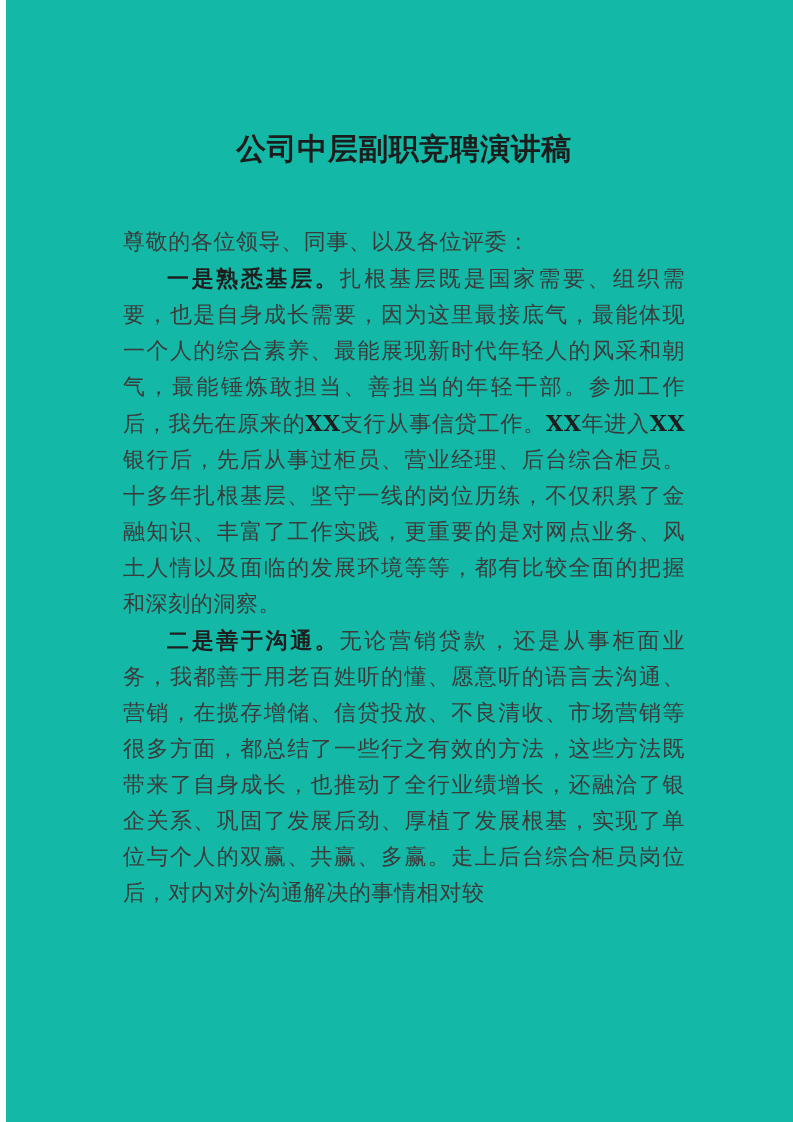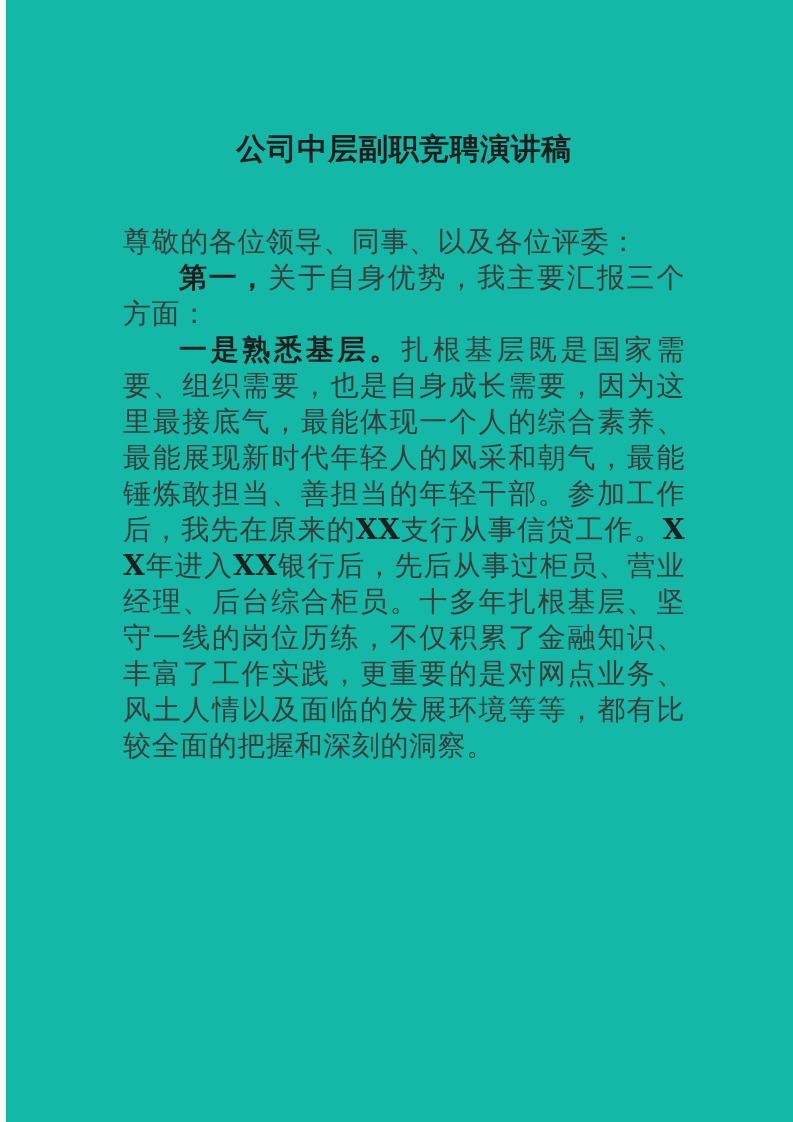--- a/index.html
+++ b/index.html
@@ -36,21 +36,21 @@
     letter-spacing: 0.5px;
     margin: 0 0 0 0;
     padding-top: 8px;
     font-family: "DejaVu Serif", "Liberation Serif", serif;
   }
   .title-gap {
     height: 52px;
   }
   p.para {
     margin: 0;
-    font-size: 28px;
+    font-size: 22px;
     line-height: 36px;
     color: #3b3b3b;
     text-align: justify;
     text-justify: inter-character;
     text-align-last: left;
     letter-spacing: 0.6px;
     font-family: "DejaVu Serif", "Liberation Serif", serif;
     word-break: break-all;
   }
   p.indent {
@@ -76,18 +76,18 @@
 
 <div class="page">
   <div class="doc-body">
 
     <h1 class="doc-title">公司中层副职竞聘演讲稿</h1>
 
     <div class="title-gap"></div>
 
     <div id="paragraph-container">
         <p class="para noindent"><span>尊敬的各位领导、同事、以及各位评委：</span></p>
-        <p class="para indent"><span class="bold">第一，</span><span>关于自身优势，我主要汇报三个方面：</span></p>
         <p class="para indent"><span class="bold">一是熟悉基层。</span><span>扎根基层既是国家需要、组织需要，也是自身成长需要，因为这里最接底气，最能体现一个人的综合素养、最能展现新时代年轻人的风采和朝气，最能锤炼敢担当、善担当的年轻干部。参加工作后，我先在原来的</span><span class="lat">XX</span><span>支行从事信贷工作。</span><span class="lat">XX</span><span>年进入</span><span class="lat">XX</span><span>银行后，先后从事过柜员、营业经理、后台综合柜员。十多年扎根基层、坚守一线的岗位历练，不仅积累了金融知识、丰富了工作实践，更重要的是对网点业务、风土人情以及面临的发展环境等等，都有比较全面的把握和深刻的洞察。</span></p>
+        <p class="para indent"><span class="bold">二是善于沟通。</span><span>无论营销贷款，还是从事柜面业务，我都善于用老百姓听的懂、愿意听的语言去沟通、营销，在揽存增储、信贷投放、不良清收、市场营销等很多方面，都总结了一些行之有效的方法，这些方法既带来了自身成长，也推动了全行业绩增长，还融洽了银企关系、巩固了发展后劲、厚植了发展根基，实现了单位与个人的双赢、共赢、多赢。走上后台综合柜员岗位后，对内对外沟通解决的事情相对较</span></p>
       </div>
 
   </div>
 </div>
 
 </body></html>

